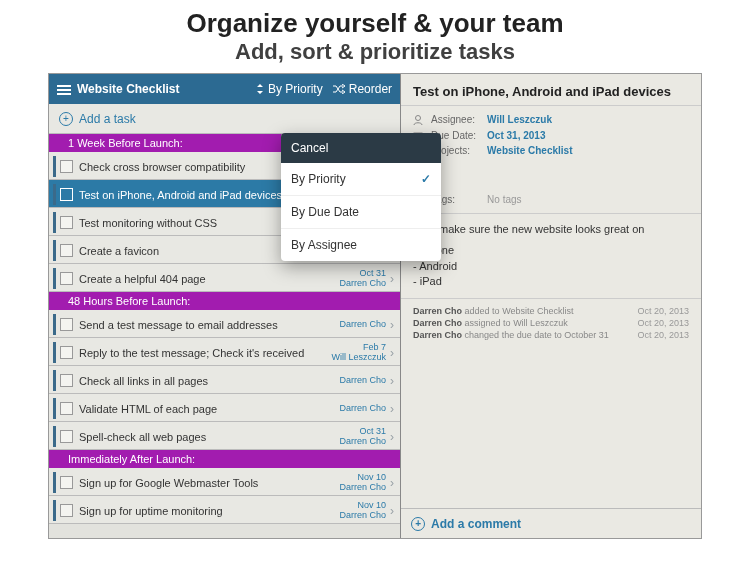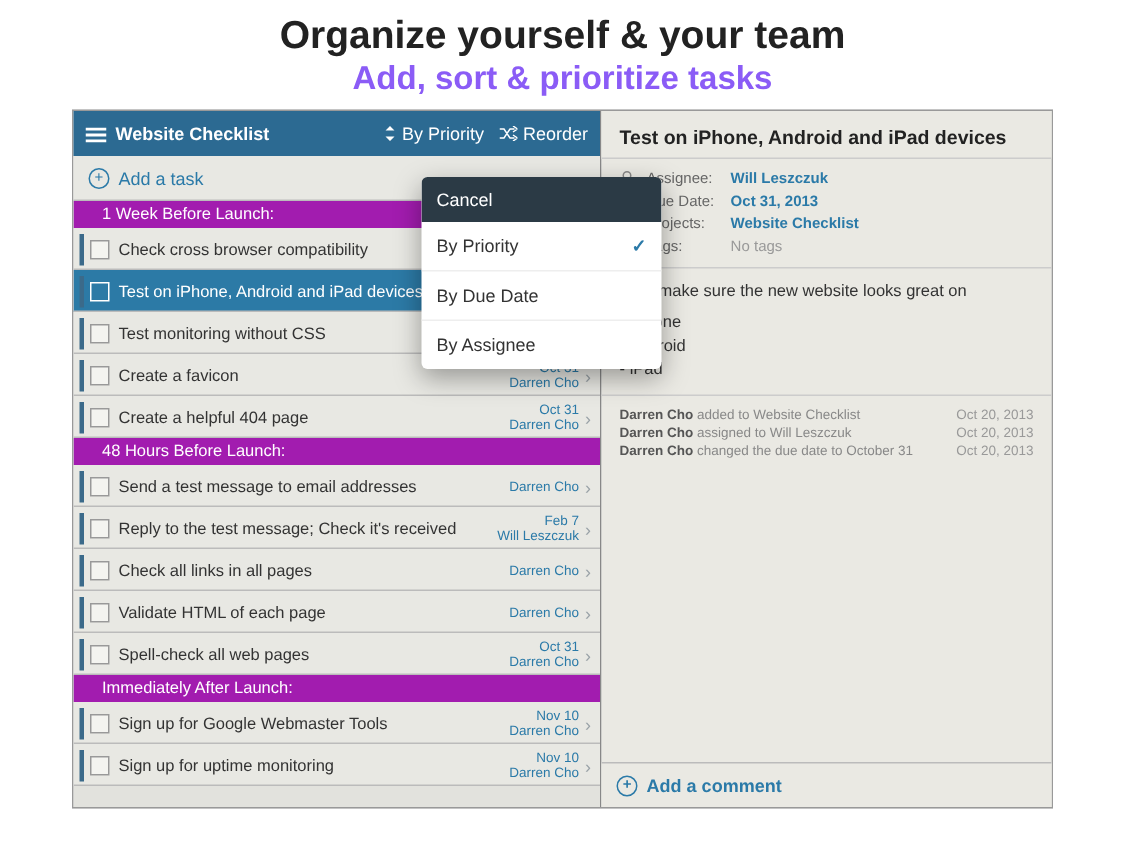--- a/index.html
+++ b/index.html
@@ -1,19 +1,19 @@
 <!DOCTYPE html>
 <html><head>
 <meta charset="utf-8">
 <style>
 *{margin:0;padding:0;box-sizing:border-box;}
 body{font-family:-apple-system,BlinkMacSystemFont,"Segoe UI",Arial,sans-serif;background:#fff;width:750px;height:563px;overflow:hidden;}
 .promo{text-align:center;padding:8px 0 4px;}
 .promo h1{font-size:26px;font-weight:700;color:#222;}
-.promo h2{font-size:22px;font-weight:700;color:#8b5cf6;}
+.promo h2{font-size:22px;font-weight:700;color:#404040;}
 .app{display:flex;margin:4px 48px 0;height:466px;border:1px solid #999;background:#ddd;position:relative;}
 .left{width:54%;display:flex;flex-direction:column;border-right:1px solid #888;background:#e2e2dd;}
 .right{width:46%;display:flex;flex-direction:column;background:#eae9e3;}
 
 .hdr{background:#2c6a92;color:#fff;display:flex;align-items:center;height:30px;padding:0 8px;font-size:12px;}
 .hdr .menu-icon{margin-right:6px;}
 .hdr .title{font-weight:700;flex:1;}
 .hdr .sort{display:flex;align-items:center;gap:4px;margin-right:10px;}
 .hdr .reorder{display:flex;align-items:center;gap:4px;}
 
@@ -29,34 +29,34 @@
 .task.selected .chk{border-color:#fff;background:transparent;}
 .task .txt{flex:1;font-size:11px;color:#333;white-space:nowrap;overflow:hidden;text-overflow:ellipsis;}
 .task.selected .txt{color:#fff;}
 .task .meta{text-align:right;font-size:9px;line-height:1.1;color:#2b7aa8;margin-right:4px;}
 .task.selected .meta{color:#cfe6f2;}
 .task .meta .date{display:block;}
 .task .meta .who{display:block;}
 .task .chev{color:#9aa2a7;font-size:12px;}
 .task.selected .chev{color:#cfe6f2;}
 
-.dropdown{position:absolute;top:44px;left:232px;width:160px;background:#fff;border-radius:4px;box-shadow:0 6px 18px rgba(0,0,0,0.35);z-index:50;overflow:hidden;}
+.dropdown{position:absolute;top:59px;left:232px;width:160px;background:#fff;border-radius:4px;box-shadow:0 6px 18px rgba(0,0,0,0.35);z-index:50;overflow:hidden;}
 .dropdown .dd-hdr{background:#2b3a45;color:#fff;font-size:12px;padding:8px 10px;}
 .dropdown .dd-item{font-size:12px;color:#333;padding:9px 10px;border-bottom:1px solid #eee;display:flex;justify-content:space-between;align-items:center;}
 .dropdown .dd-item:last-child{border-bottom:none;}
 .dropdown .check{color:#2b7aa8;font-weight:700;}
 
 .detail-hdr{background:#eae9e3;padding:10px 12px 6px;border-bottom:1px solid #ccc;}
 .detail-hdr h3{font-size:13px;font-weight:700;color:#222;}
 .detail-meta{padding:6px 12px;border-bottom:1px solid #ccc;}
 .detail-meta .row{display:flex;align-items:flex-end;font-size:10px;color:#666;padding:2px 0;}
 .detail-meta .row .icon{width:14px;color:#888;margin-right:4px;}
 .detail-meta .row .label{width:56px;}
 .detail-meta .row .val{color:#2b7aa8;font-weight:600;}
-.detail-meta .row .val.muted{color:#999;font-weight:400;}
+.detail-meta .row .val.muted{color:#999;font-weight:400;margin-top:34px;}
 
 .detail-body{padding:8px 12px;font-size:11px;color:#333;border-bottom:1px solid #ccc;line-height:1.4;}
 .detail-body .bul{margin-left:0;}
 
 .activity{padding:6px 12px;font-size:9px;color:#888;flex:1;}
 .activity .act-row{display:flex;justify-content:space-between;padding:1px 0;}
 .activity .act-row .who{color:#555;font-weight:600;}
 .activity .act-row .what{color:#888;}
 .activity .act-row .when{color:#999;}
 

